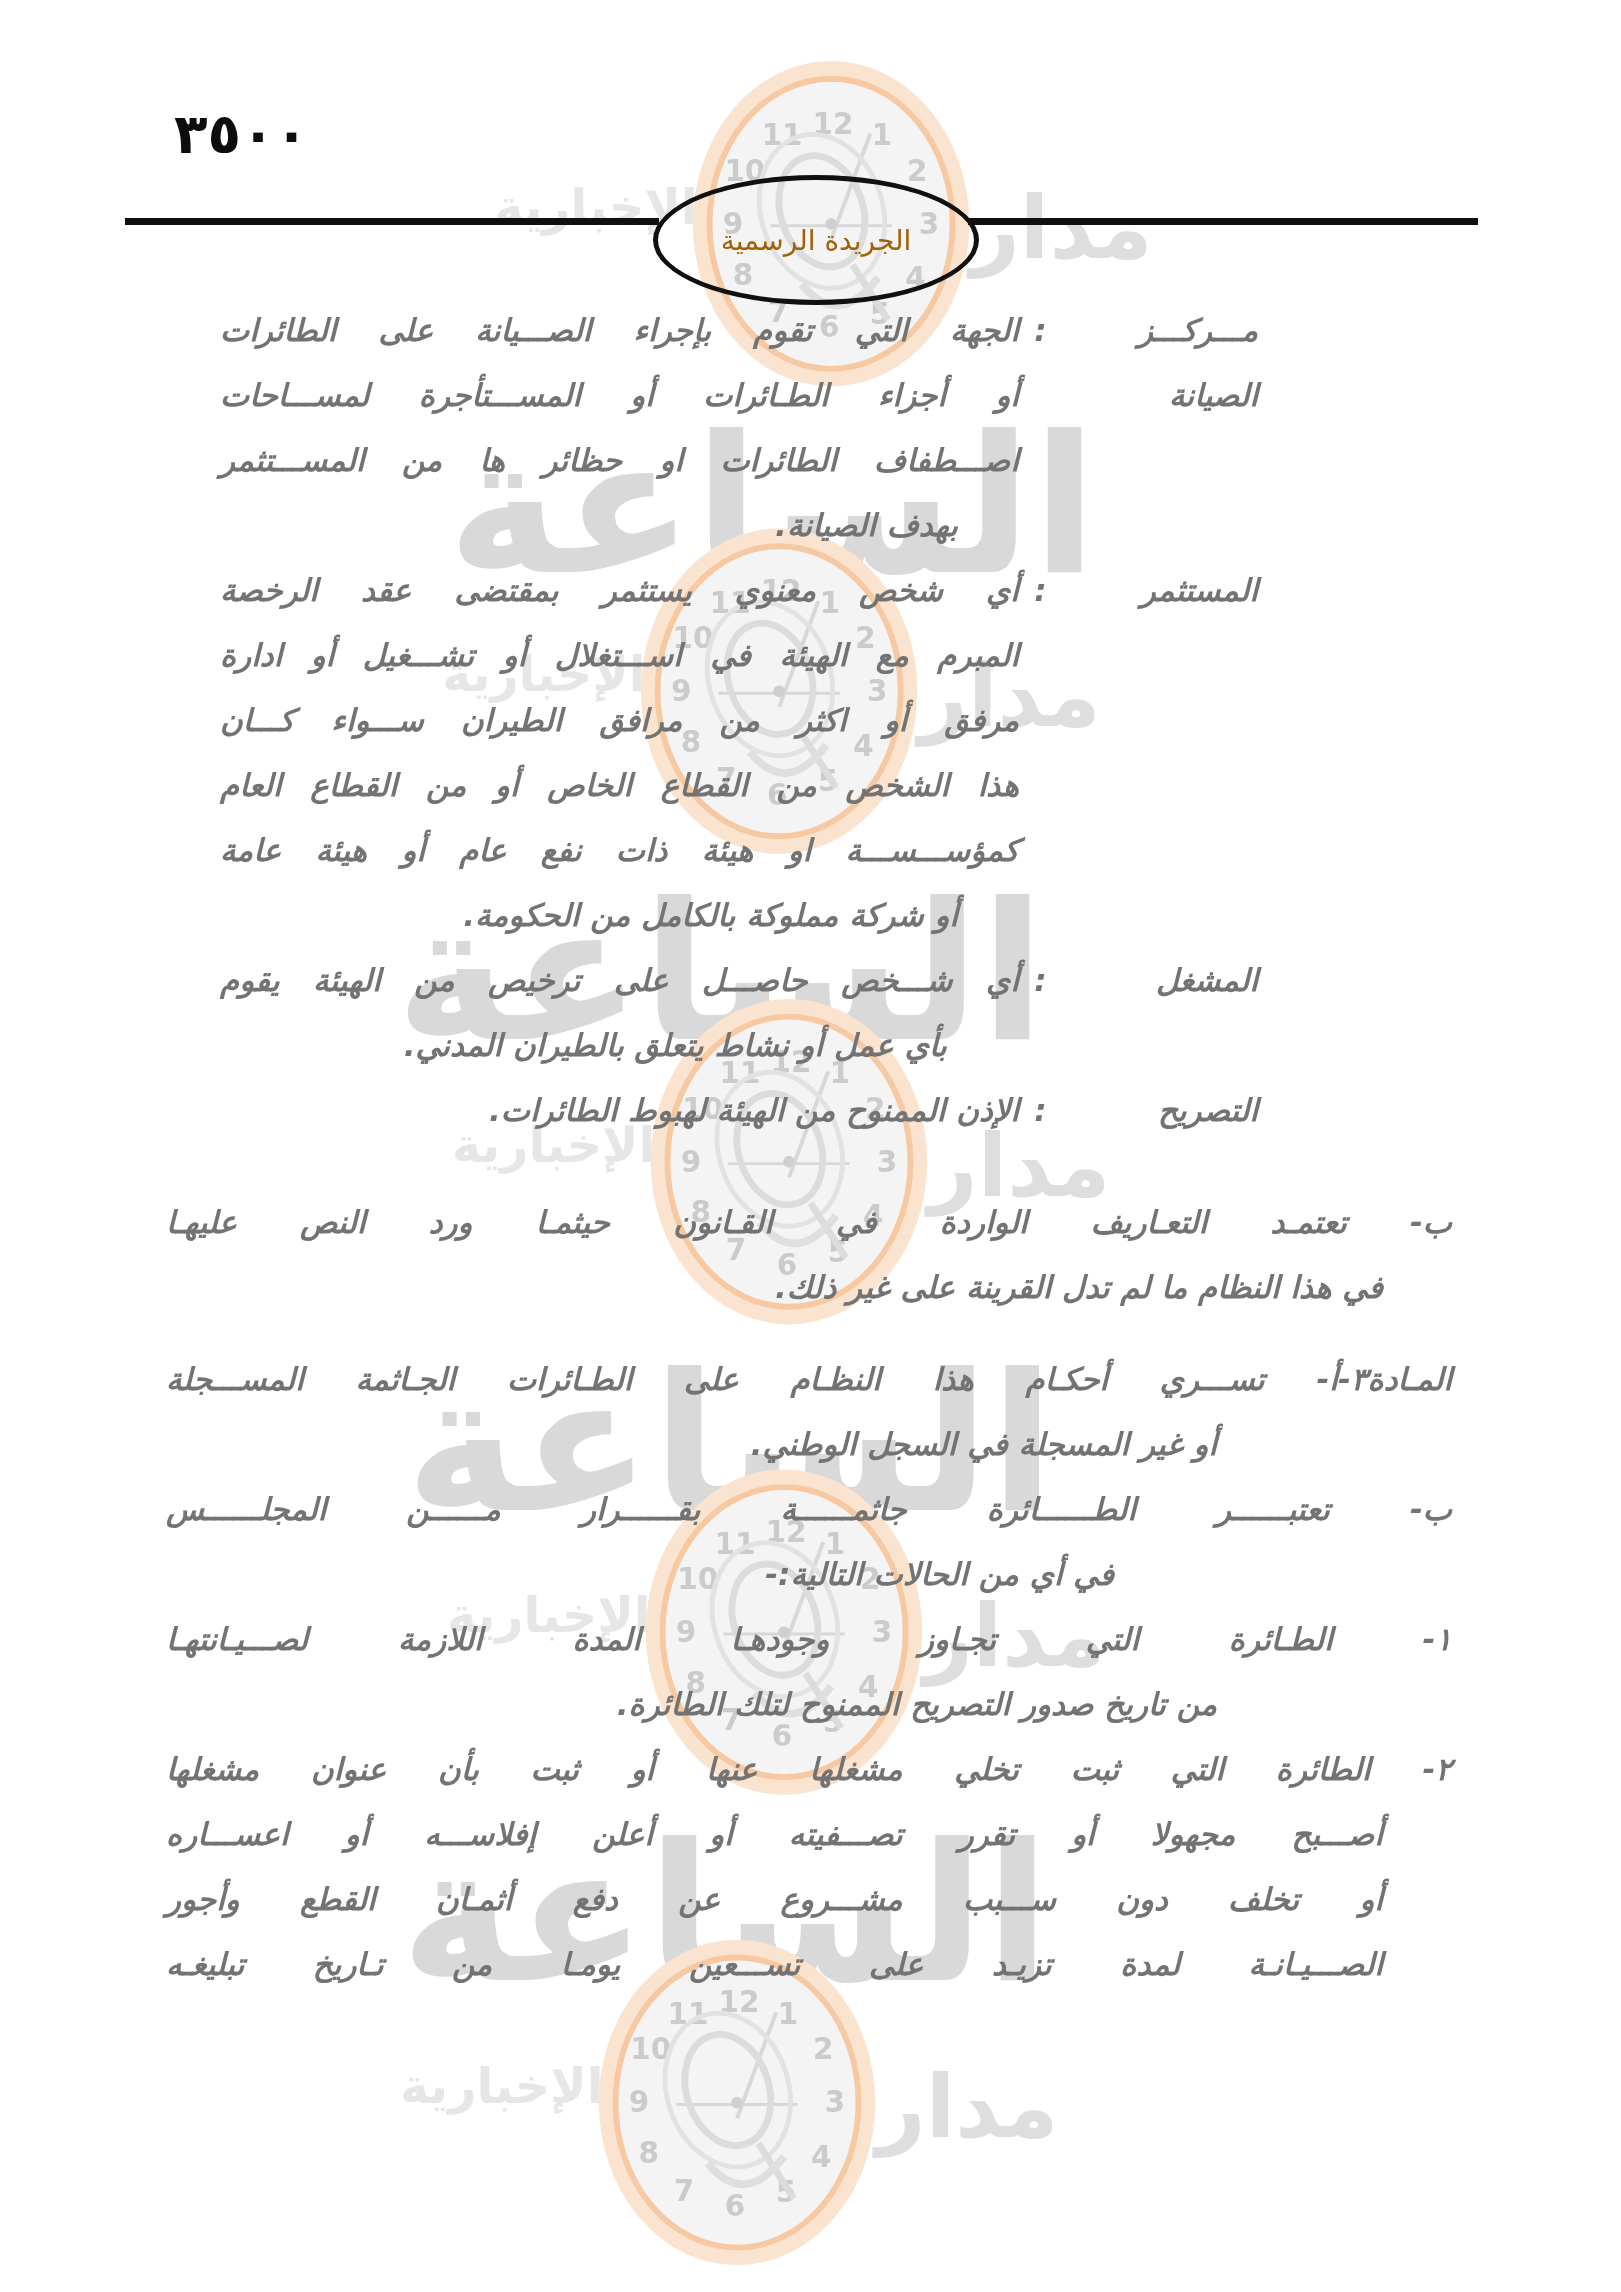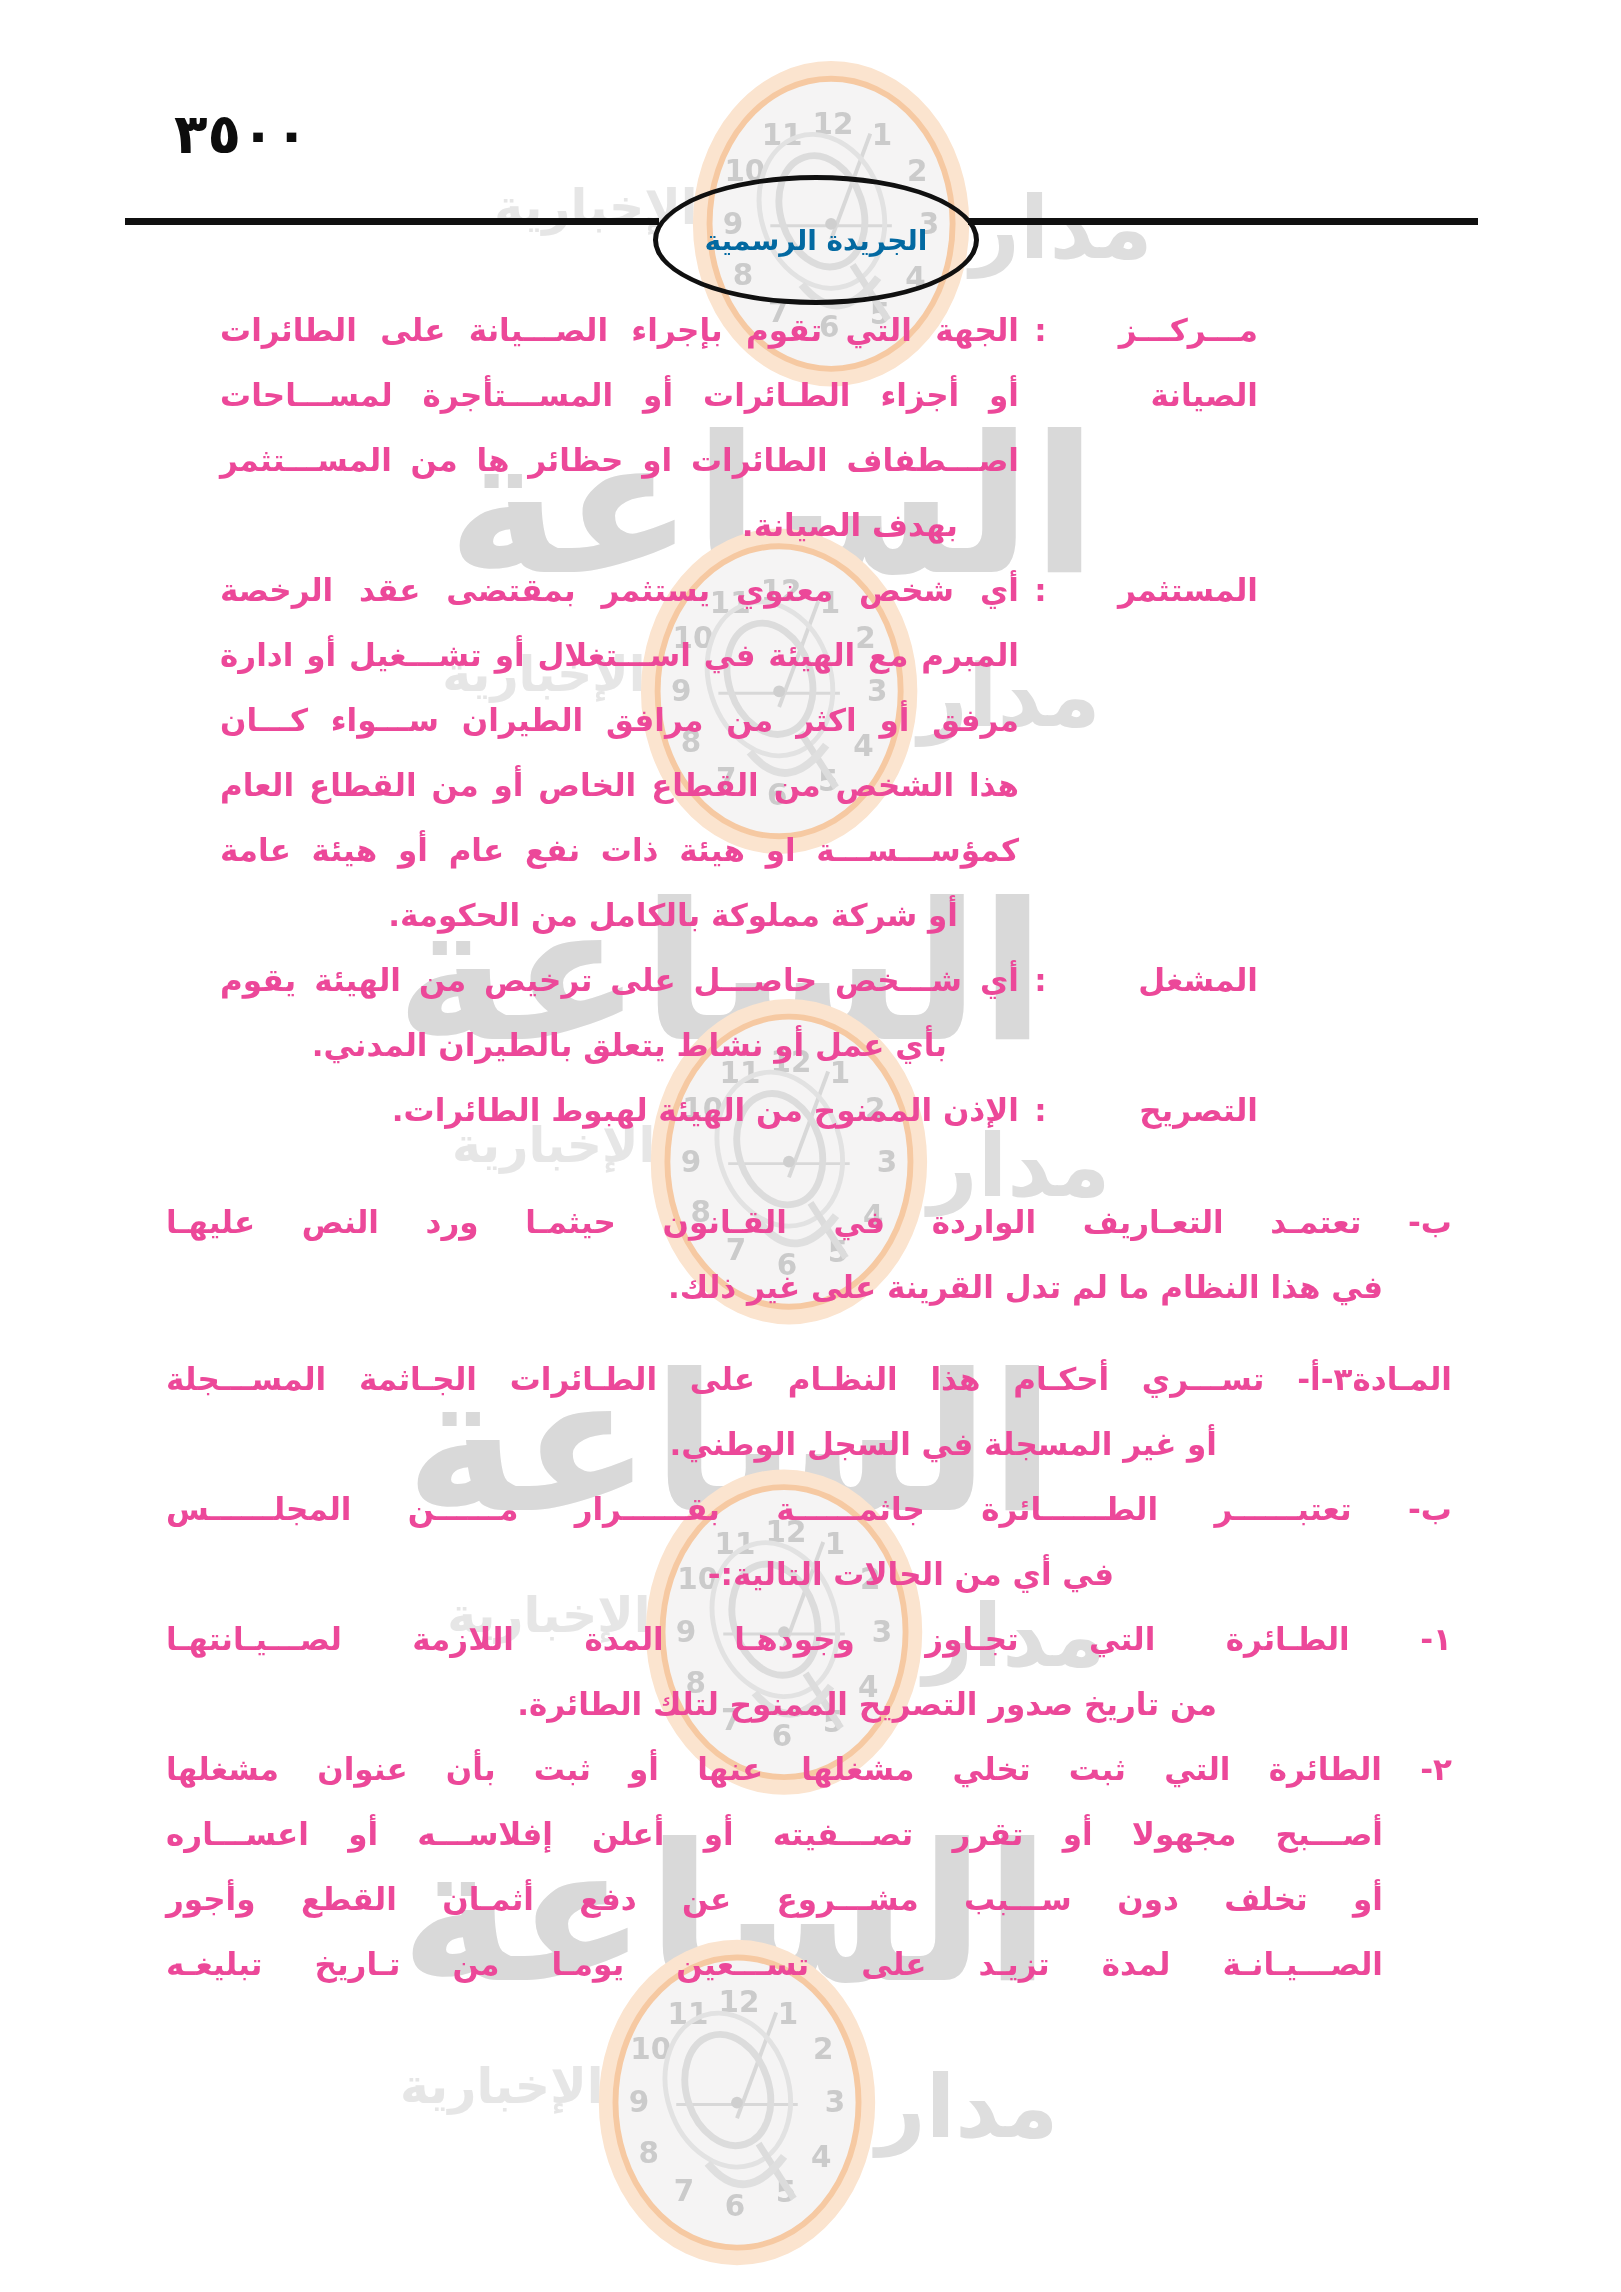--- a/index.html
+++ b/index.html
@@ -17,25 +17,25 @@
     font-size:55px;font-weight:bold;color:#0d0d0d;letter-spacing:3.9px;
   }
   .rule{position:absolute;top:206px;height:6.9px;background:#101010;}
   .rule-left{left:125px;width:534px;}
   .rule-right{left:968px;width:510px;}
   .badge{
     position:absolute;top:163px;left:653px;width:316px;height:120px;
     border:5.9px solid #101010;border-radius:50%;
     display:flex;align-items:center;justify-content:center;background:transparent;
   }
-  .badge span{font-size:28px;font-weight:bold;color:#0369a1;}
+  .badge span{font-size:28px;font-weight:normal;color:#a16207;}
   .body-text{position:absolute;top:286px;right:169px;width:1286px;}
   .ln{
-    height:65px;line-height:65px;font-size:31px;font-weight:bold;color:#ec4899;
-    text-align:right;white-space:nowrap;
+    height:65px;line-height:65px;font-size:31px;font-weight:bold;color:#737373;
+    text-align:right;white-space:nowrap;font-style:italic;
   }
   .j{text-align:justify;text-align-last:justify;}
   
   .def-row{display:flex;margin-right:194px;}
   .term-col{width:196px;flex:none;}
   .colon-col{width:43px;flex:none;text-align:center;}
   .dtext-col{flex:1;min-width:0;padding-left:54px;}
   #defs .ind1{margin-right:72px;}
   #defs .ind2{margin-right:61px;}
   

